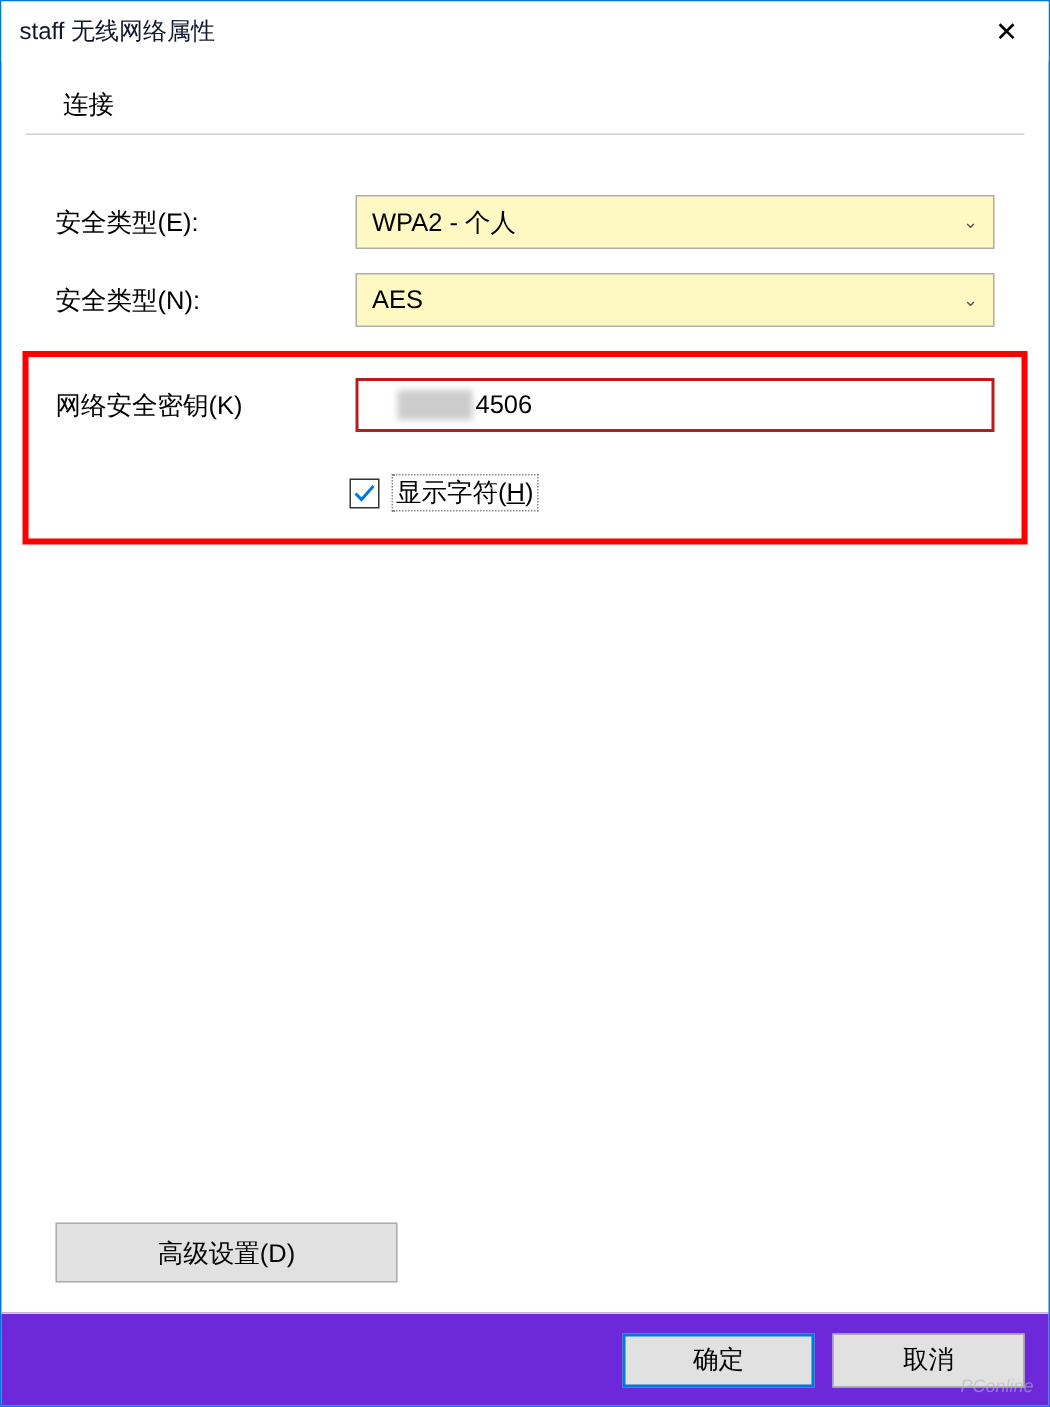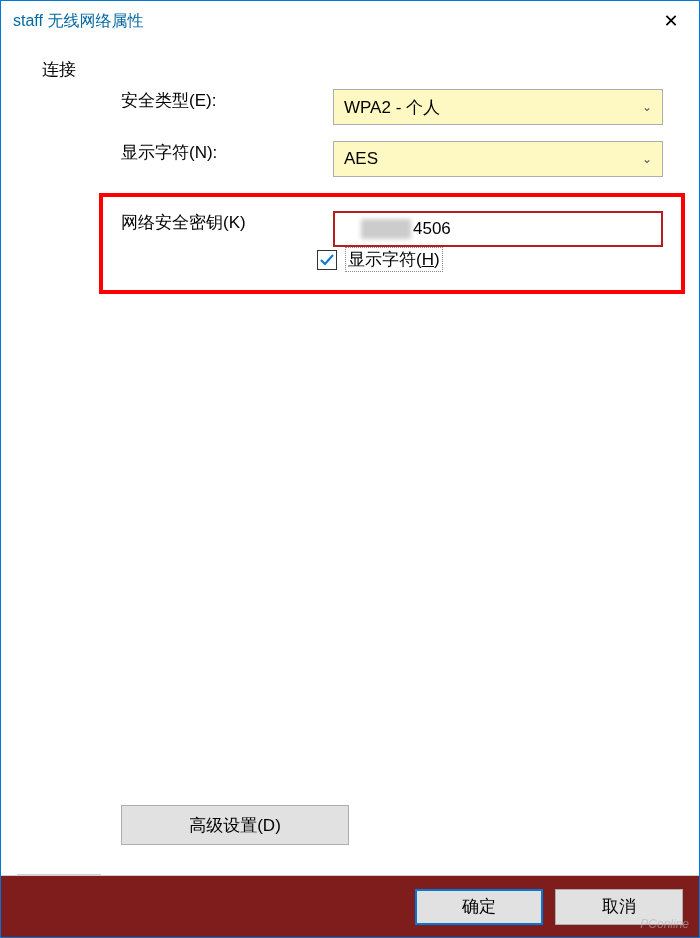--- a/index.html
+++ b/index.html
@@ -26,37 +26,37 @@
     .titlebar {
       height: 40px;
       display: flex;
       align-items: center;
       justify-content: space-between;
       padding: 0 0 0 12px;
       background: #fff;
     }
     .title-text {
       font-size: 16px;
-      color: #0369a1;
+      color: #0f172a;
     }
     .close-btn {
       width: 56px;
       height: 40px;
       display: flex;
       align-items: center;
       justify-content: center;
       font-size: 18px;
       font-family: Arial, sans-serif;
       cursor: pointer;
     }
     .content-wrapper {
       flex: 1;
       padding: 8px 16px 0 16px;
       display: flex;
-      flex-direction: row;
+      flex-direction: column;
     }
     .tabs {
       display: flex;
       border-bottom: 1px solid #d0d0d0;
     }
     .tab {
       padding: 8px 24px;
       font-size: 17px;
       border: 1px solid transparent;
       border-bottom: none;
@@ -76,21 +76,21 @@
       display: flex;
       flex-direction: column;
     }
     .form-area {
       display: flex;
       flex-direction: column;
       gap: 16px;
     }
     .row {
       display: flex;
-      gap: 12px;
+      align-items: center;
     }
     .label-col {
       width: 200px;
       font-size: 17px;
     }
     .control-col {
       flex: 1;
     }
     .select-control {
       width: 100%;
@@ -130,20 +130,21 @@
       vertical-align: middle;
     }
     .highlight-box {
       border: 4px solid #ff0000;
       padding: 14px 18px 18px 18px;
       margin: 0 -22px;
     }
     .checkbox-row {
       display: flex;
       align-items: center;
+      margin-top: 28px;
       padding-left: 196px;
     }
     .checkbox {
       width: 20px;
       height: 20px;
       border: 1px solid #333;
       margin-right: 8px;
       display: flex;
       align-items: center;
       justify-content: center;
@@ -163,25 +164,24 @@
     }
     .adv-button {
       width: 228px;
       height: 40px;
       background: #e1e1e1;
       border: 1px solid #adadad;
       font-size: 17px;
       font-family: inherit;
       cursor: pointer;
       margin-top: auto;
-      margin-bottom: 10px;
     }
     .bottom-bar {
       height: 62px;
-      background: #7f1d1d;
+      background: #6d28d9;
       border-top: 1px solid #d0d0d0;
       display: flex;
       align-items: center;
       justify-content: flex-end;
       padding: 0 16px;
       gap: 12px;
       position: relative;
     }
     .btn {
       width: 128px;
@@ -235,21 +235,21 @@
           <div class="label-col">安全类型(E):</div>
           <div class="control-col">
             <div class="select-control">
               <span>WPA2 - 个人</span>
               <span class="chevron">⌄</span>
             </div>
           </div>
         </div>
 
         <div class="row">
-          <div class="label-col">显示字符(N):</div>
+          <div class="label-col">安全类型(N):</div>
           <div class="control-col">
             <div class="select-control">
               <span>AES</span>
               <span class="chevron">⌄</span>
             </div>
           </div>
         </div>
 
         <div class="highlight-box">
           <div class="row">

